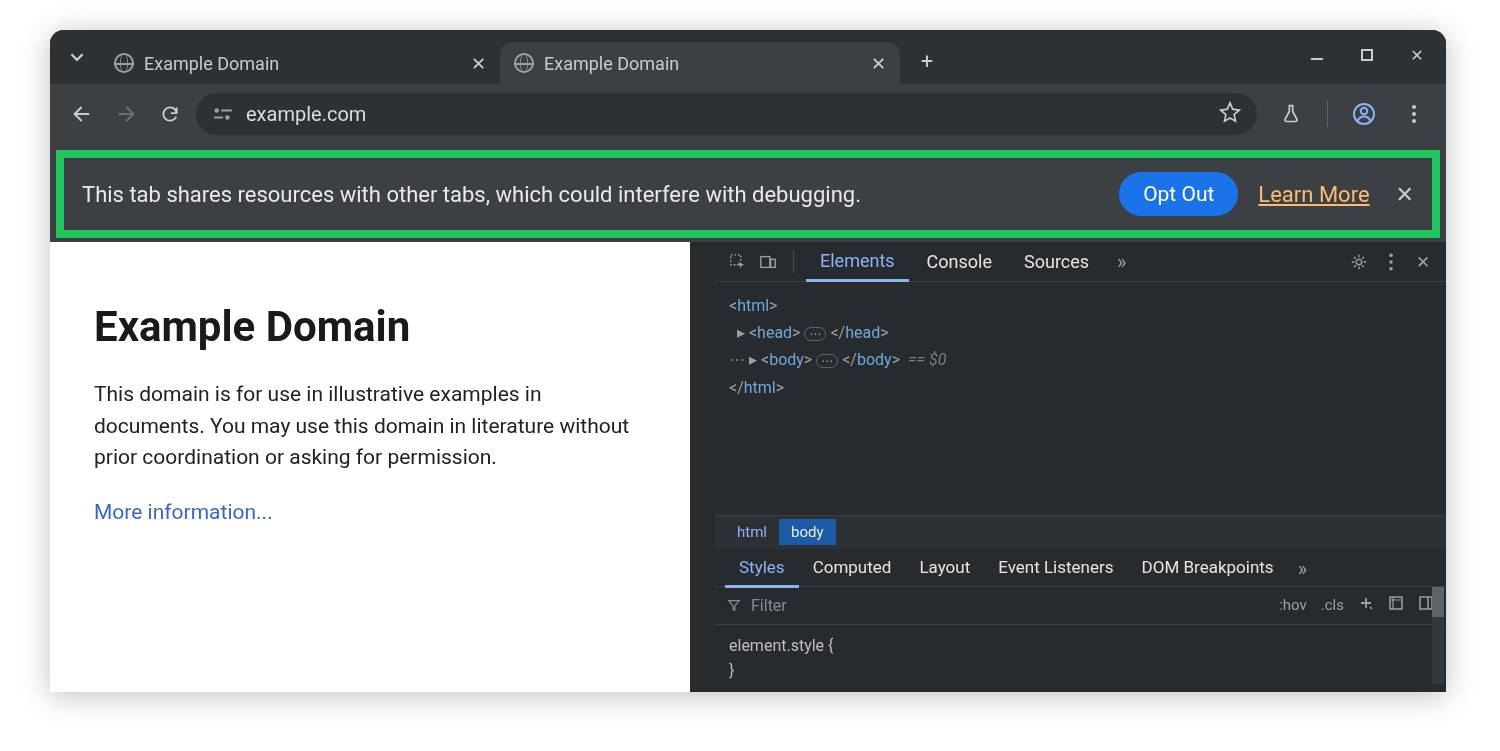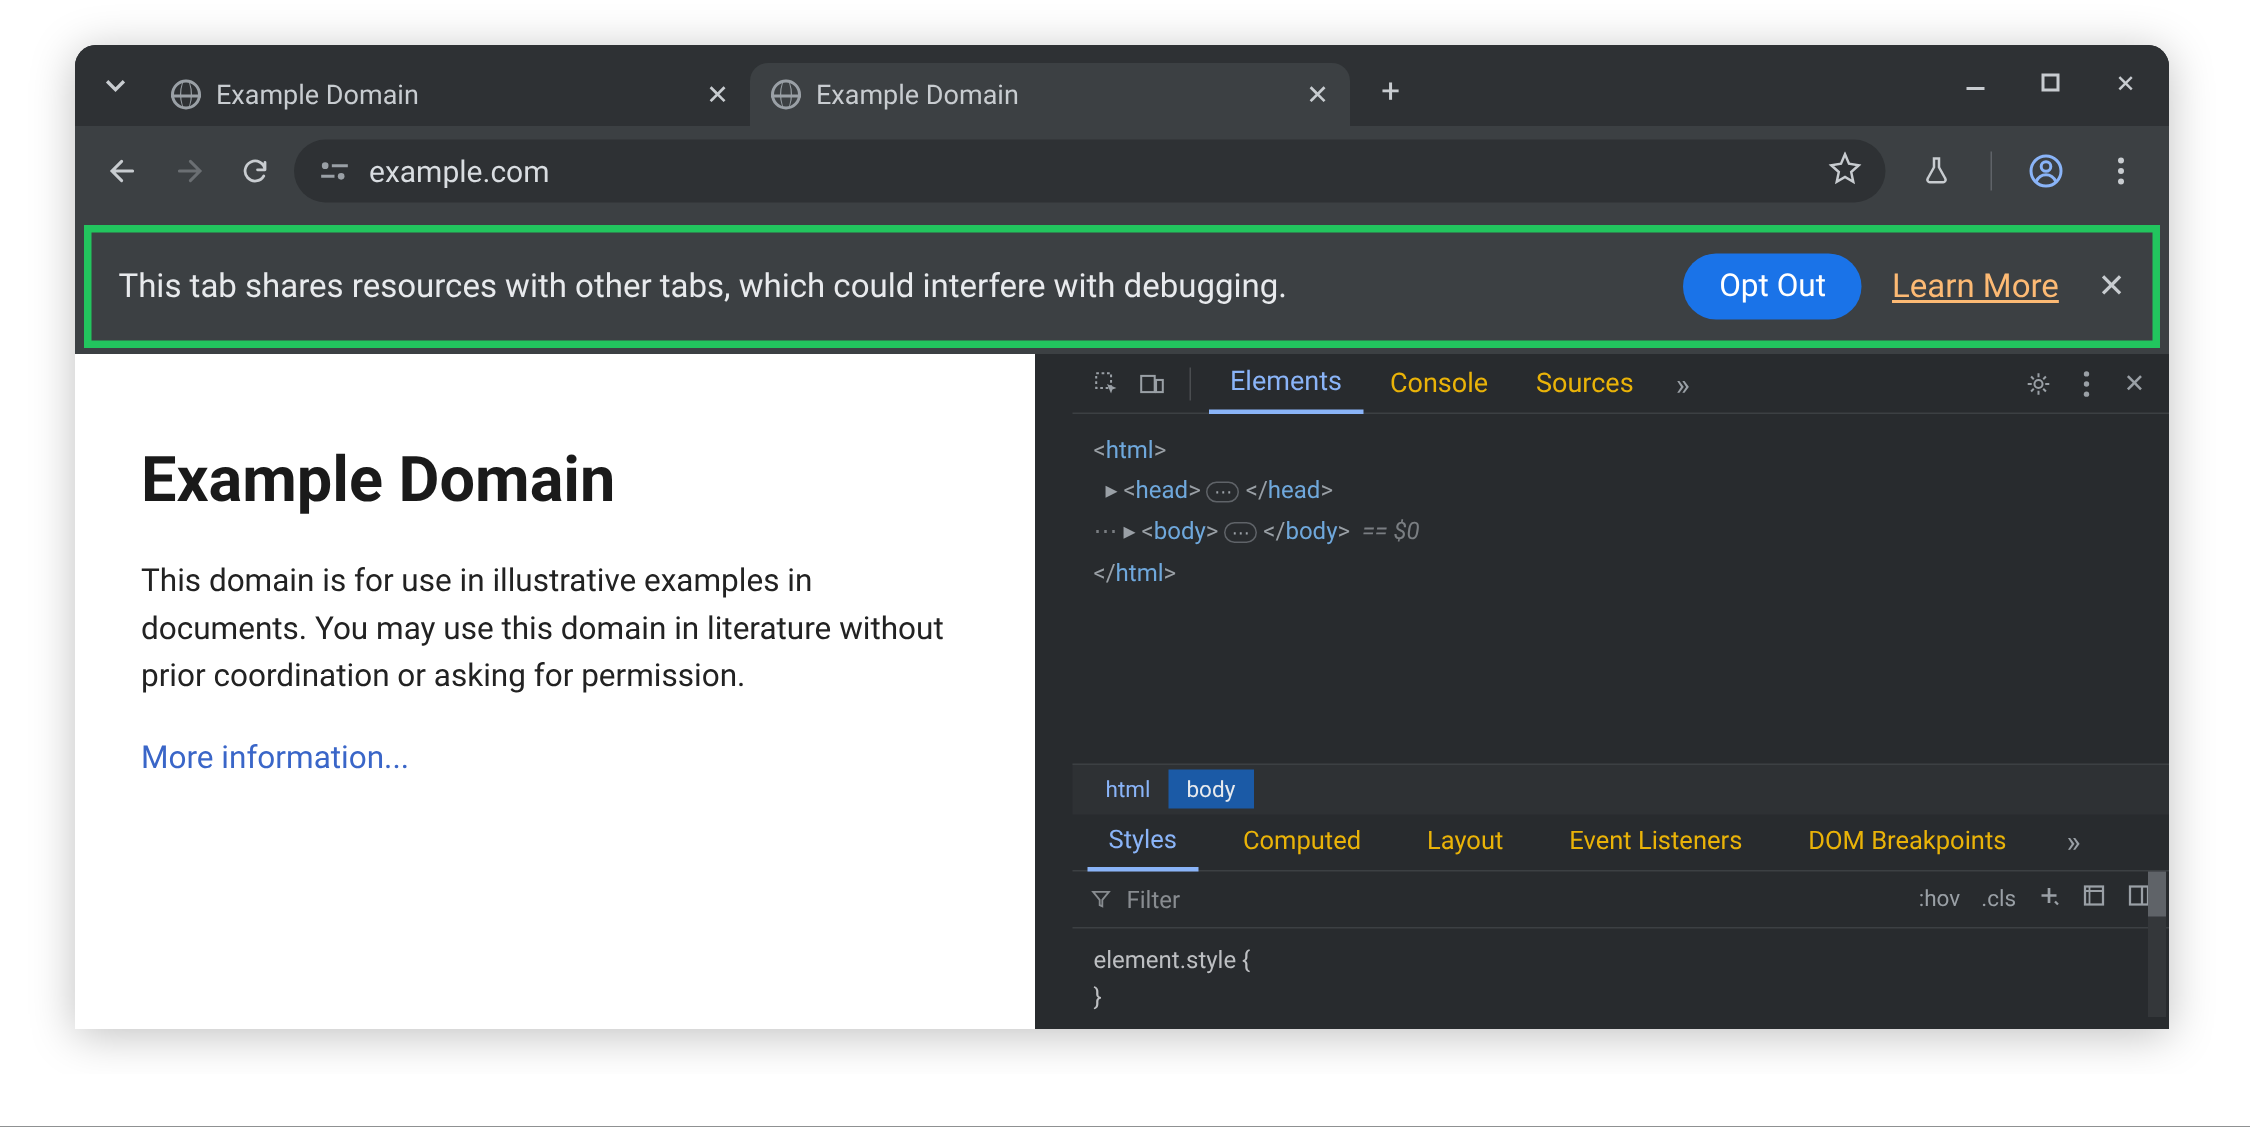--- a/index.html
+++ b/index.html
@@ -27,57 +27,57 @@
 .nav-btn.disabled { color:#6b6f73; }
 .addr-bar { flex:1; height:42px; background:#2e3134; border-radius:21px; display:flex; align-items:center; padding:12px 16px; gap:12px; }
 .site-icon { width:22px; height:16px; display:flex; align-items:center; justify-content:center; color:#9aa0a6; }
 .url { flex:1; color:#d9dde1; font-size:20px; }
 .star { color:#c8ccd0; cursor:pointer; }
 .tool-right { display:flex; align-items:center; gap:14px; margin-left:8px; }
 .divider { width:1px; height:26px; background:#5f6368; margin:0 4px; }
 
 
 .infobar-wrap { padding:6px 6px 4px 6px; background:#3c4043; }
-.infobar { border:5px solid #22c55e; background:#3c4043; display:flex; align-items:center; padding:14px 18px; gap:20px; }
+.infobar { border:8px solid #22c55e; background:#3c4043; display:flex; align-items:center; padding:14px 18px; gap:20px; }
 .infobar-text { flex:1; color:#e8eaed; font-size:22px; }
 .opt-out { background:#1a73e8; color:#fff; border:none; border-radius:22px; padding:10px 24px; font-size:21px; cursor:pointer; }
 .learn-more { color:#fdba74; font-size:22px; text-decoration:underline; cursor:pointer; }
 .infobar-close { color:#c8ccd0; font-size:22px; cursor:pointer; margin-left:6px; }
 
 
 .content { display:flex; height:450px; }
 .page { flex:0 0 640px; background:#fff; padding:60px 44px 20px 44px; color:#1a1a1a; }
 .page h1 { font-size:42px; font-weight:700; margin-bottom:28px; }
 .page p { font-size:21px; line-height:1.5; margin-bottom:26px; color:#222; }
 .page a { color:#3a66c8; font-size:21px; text-decoration:none; }
 
 
 .devtools { flex:1; background:#282b2e; color:#c8ccd0; display:flex; flex-direction:column; font-size:17px;padding-left:25px; }
 .dt-tabs { height:40px; border-bottom:1px solid #3c4043; display:flex; align-items:center; padding:0 10px; gap:4px; }
 .dt-icon { width:26px; height:26px; display:flex; align-items:center; justify-content:center; color:#9aa0a6; cursor:pointer; }
 .dt-icon svg { width:18px; height:18px; }
 .dt-sep { width:1px; height:22px; background:#4a4d50; margin:0 8px; }
-.dt-tab { padding:8px 14px; color:#eab308; cursor:pointer; font-size:18px; }
+.dt-tab { padding:8px 14px; color:#e5e5e5; cursor:pointer; font-size:18px; }
 .dt-tab.active { color:#8ab4f8; border-bottom:3px solid #8ab4f8; margin-bottom:-1px; }
 .dt-more { padding:8px 10px; color:#9aa0a6; cursor:pointer; font-size:20px; }
 .dt-right { margin-left:auto; display:flex; align-items:center; gap:6px; }
 .dom { flex:1; padding:10px 14px; font-family:Menlo,Consolas,monospace; font-size:16px; line-height:1.7; overflow:auto; }
 .dom-line { white-space:pre; }
 .tag-name { color:#6fa8dc; }
 .punct { color:#9aa0a6; }
 .sel-marker { color:#7a7e82; font-style:italic; }
 .dots { display:inline-block; border:1px solid #5f6368; border-radius:8px; padding:0 4px; line-height:12px; font-size:12px; color:#9aa0a6; vertical-align:middle; margin:0 4px; }
 .tri { color:#9aa0a6; cursor:pointer; }
 .line-dots { color:#7a7e82; margin-right:4px; }
 
 .breadcrumb { height:34px; background:#2e3134; display:flex; align-items:center; padding:0 10px; gap:0; font-family:Menlo,Consolas,monospace; font-size:15px; border-top:1px solid #3c4043; }
 .crumb { padding:4px 12px; color:#8ab4f8; cursor:pointer; }
 .crumb.active { background:#1b5aa6; color:#e8eaed; }
 
-.styles-tabs { height:38px; display:flex; align-items:center; padding:0 10px; gap:16px; border-bottom:1px solid #3c4043; }
+.styles-tabs { height:38px; display:flex; align-items:flex-start; padding:0 10px; gap:0; border-bottom:1px solid #3c4043; }
 .filter-row { height:38px; display:flex; align-items:center; padding:0 12px; gap:12px; border-bottom:1px solid #3c4043; position:relative; }
 .filter-input { flex:1; display:flex; align-items:center; gap:10px; color:#888c90; font-size:16px; }
 .filter-actions { display:flex; align-items:center; gap:14px; color:#9aa0a6; font-size:15px; }
 .filter-actions span { cursor:pointer; }
 .scrollbar { position:absolute; right:2px; top:0; bottom:-60px; width:12px; background:#34373a; }
 .scroll-thumb { position:absolute; right:2px; top:0; width:12px; height:30px; background:#5f6368; }
 
 .style-code { padding:8px 14px; font-family:Menlo,Consolas,monospace; font-size:16px; color:#bdbfc2; line-height:1.6; }
 </style>
 </head>

